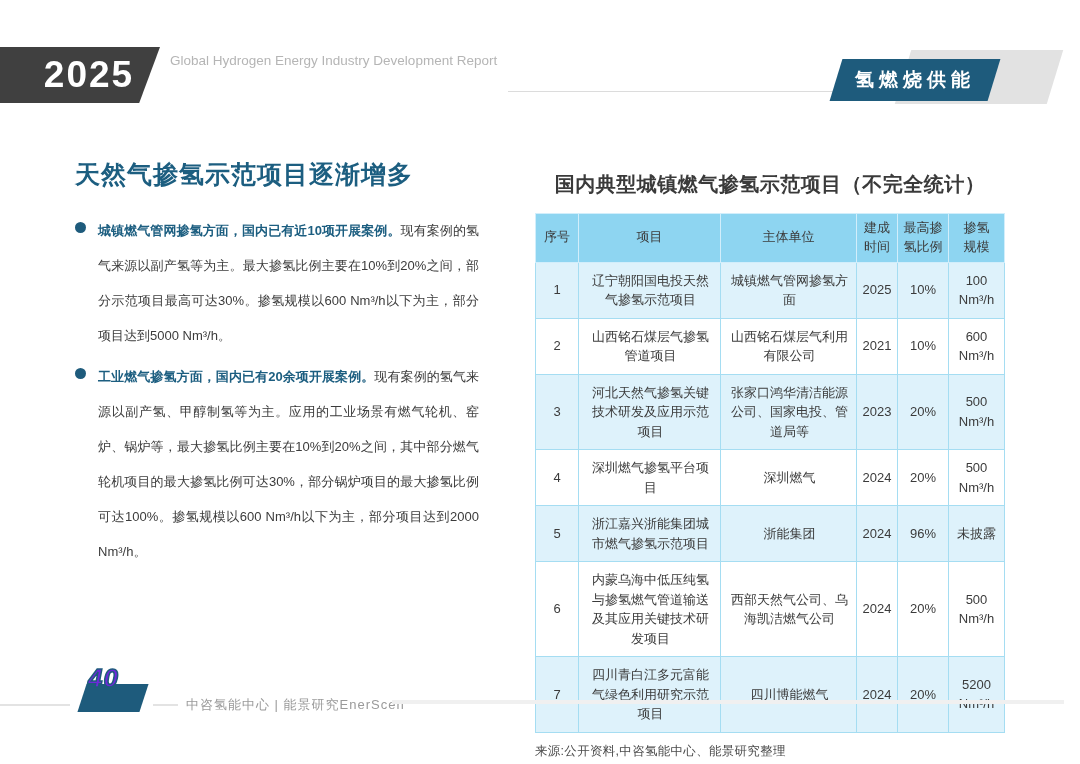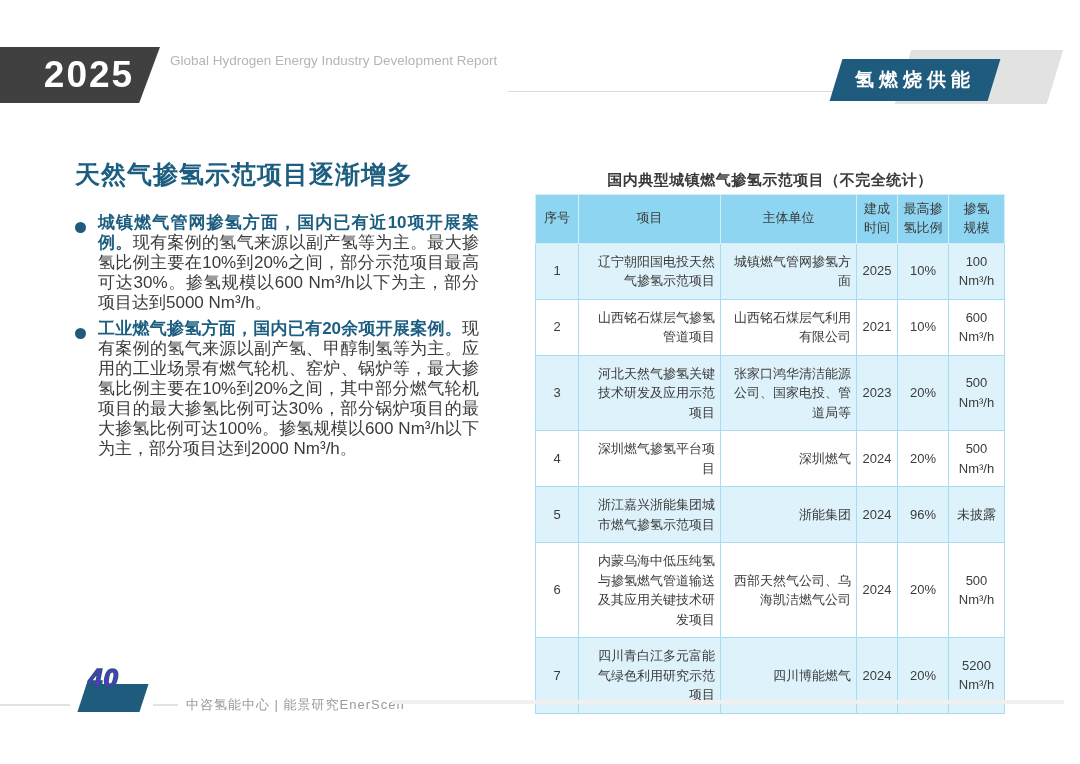--- a/index.html
+++ b/index.html
@@ -19,38 +19,38 @@
     background:#e2e2e2; transform:skewX(-17deg); }
   .badge-teal { position:absolute; left:836px; top:59px; width:158px; height:42px;
     background:#1e5b7c; transform:skewX(-17deg); }
   .badge-teal span { display:block; transform:skewX(17deg); text-align:center;
     line-height:42px; color:#fff; font-weight:bold; font-size:19px; letter-spacing:5px; }
 
   
   .section-title { position:absolute; left:75px; top:158px; font-size:25px;
     font-weight:bold; color:#1c5e80; letter-spacing:1px; }
   .bullets { position:absolute; left:75px; top:213px; width:404px; }
-  .bullet { position:relative; padding-left:23px; font-size:17px; line-height:20px;
+  .bullet { position:relative; padding-left:23px; font-size:13px; line-height:35px;
     text-align:justify; color:#3b3b3b; }
   .bullet + .bullet { margin-top:6px; }
   .bullet .dot { position:absolute; left:0; top:9px; width:11px; height:11px;
     border-radius:50%; background:#1e5b7c; }
   .bullet .lead { font-weight:bold; color:#1c5e80; }
 
   
   .right-col { position:absolute; left:535px; top:171px; width:470px; }
-  .table-title { text-align:center; font-size:15px; font-weight:bold; color:#3a3a3a; letter-spacing:0.5px; }
-  table { margin-top:4px; width:470px; border-collapse:collapse; table-layout:fixed;
+  .table-title { text-align:center; font-size:20px; font-weight:bold; color:#3a3a3a; letter-spacing:0.5px; }
+  table { margin-top:15px; width:470px; border-collapse:collapse; table-layout:fixed;
     font-size:13px; color:#3b3b3b; }
   th { background:#8ed5f1; border:1px solid #d2eefb; font-weight:normal;
     padding:5px 2px; white-space:pre-line; line-height:1.45; }
   td { border:1px solid #a5ddf2; padding:8px 3px; text-align:center;
     white-space:pre-line; line-height:1.5; background:#fff; }
   tbody tr:nth-child(odd) td { background:#def2fb; }
-  td.cell-left { text-align:right; padding-left:7px; padding-right:5px; }
+  td.cell-left { text-align:center; padding-left:7px; padding-right:5px; }
   .source { margin-top:10px; font-size:12.5px; color:#4a4a4a; letter-spacing:0.3px; }
 
   
   .footer-line-left { position:absolute; left:0; top:704px; width:70px; height:2px; background:#e3e3e3; }
   .page-shape { position:absolute; left:82px; top:684px; width:62px; height:28px;
     background:#1e5b7c; transform:skewX(-18deg); }
   .page-number { position:absolute; left:88px; top:663px; font-size:26px; font-weight:bold;
     font-style:italic; color:#6d28d9; -webkit-text-stroke:1.5px #1e5b7c; letter-spacing:1px;text-align:right; }
   .footer-dash { position:absolute; left:153px; top:704px; width:25px; height:2px; background:#e3e3e3; }
   .footer-text { position:absolute; left:186px; top:696px; font-size:13px; color:#9a9a9a; letter-spacing:1px; }
@@ -167,20 +167,21 @@
             <td>7</td>
             <td class="cell-left">四川青白江多元富能气绿色利用研究示范项目</td>
             <td class="cell-left">四川博能燃气</td>
             <td>2024</td>
             <td>20%</td>
             <td>5200
 Nm³/h</td>
           </tr>
         </tbody>
     </table>
+    <div class="source">来源:公开资料,中咨氢能中心、能景研究整理</div>
   </div>
 
   <div class="footer-line-left"></div>
   <div class="page-shape"></div>
   <div class="page-number">40</div>
   <div class="footer-dash"></div>
   <div class="footer-text">中咨氢能中心 | 能景研究EnerScen</div>
   <div class="footer-line-right"></div>
 
 </div>

